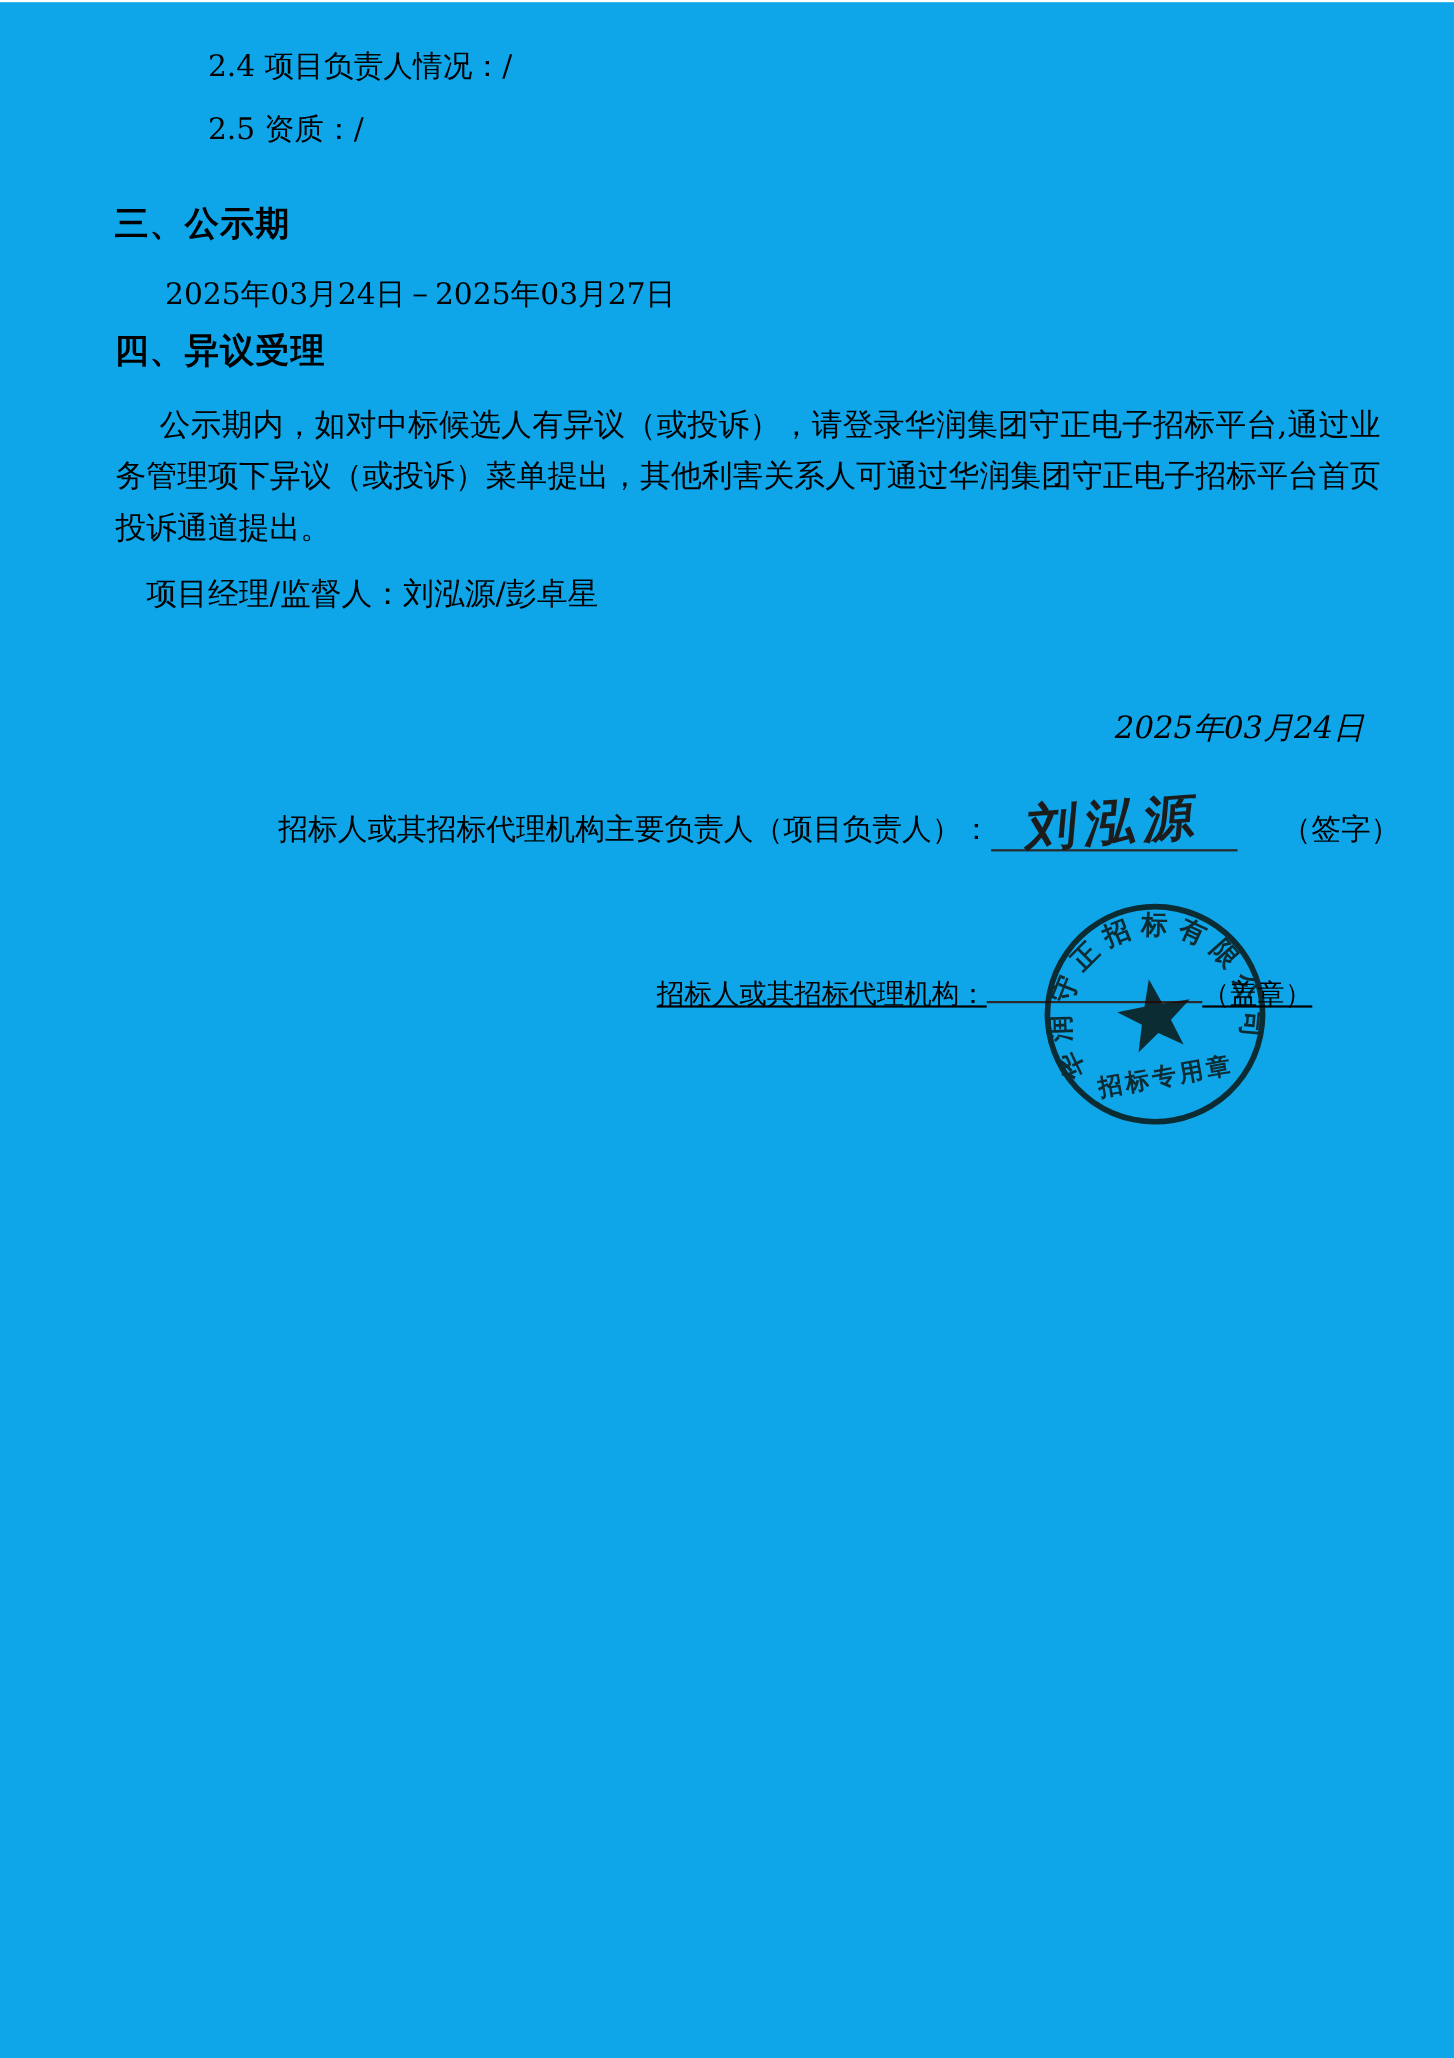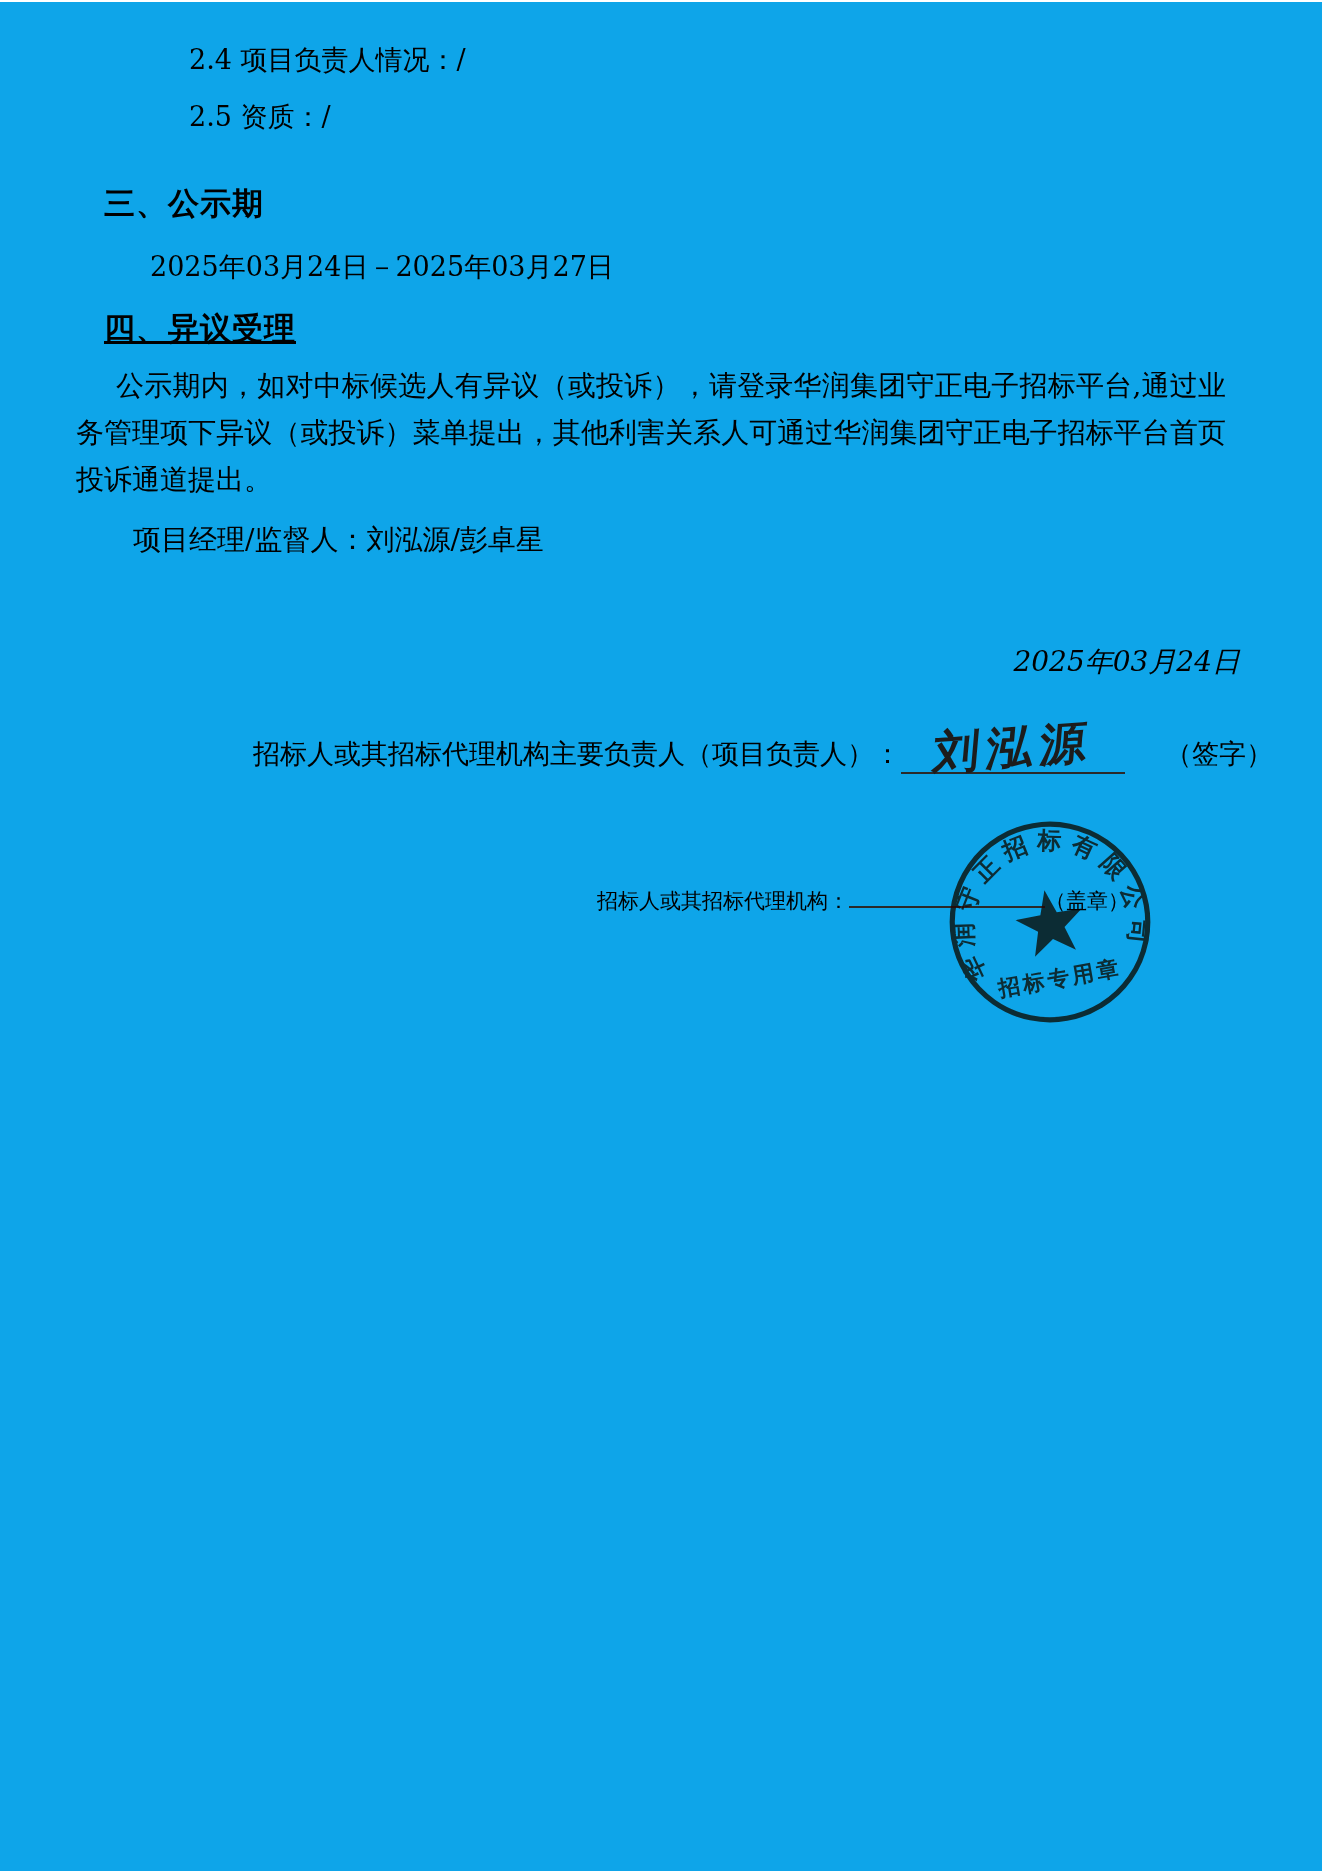--- a/index.html
+++ b/index.html
@@ -12,24 +12,24 @@
     font-family:"DejaVu Serif","Liberation Serif",serif;
     overflow:hidden;
   }
   .t { position:absolute; white-space:nowrap; }
   .heading { font-weight:bold; font-size:31px; letter-spacing:1px; }
 
   #item-2-4 { left:189px; top:40px;  font-size:27px; }
   #item-2-5 { left:189px; top:97px;  font-size:27px; }
   #publicity-heading { left:104px; top:181px; }
   #publicity-period  { left:150px; top:247px; font-size:27px; }
-  #objection-heading { left:104px; top:306px;text-decoration:underline; }
+  #objection-heading { left:104px; top:296px; }
 
   #objection-paragraph {
-    position:absolute; left:76px; top:360px; width:1150px;
+    position:absolute; left:105px; top:360px; width:1150px;
     font-size:28px; line-height:47px;
     text-align:justify; text-indent:40px;
     word-break:break-all;
   }
   #manager-line { left:133px; top:519px; font-size:28px; }
   #phone-block {
     position:absolute; left:92px; top:579px; width:1150px;
     font-size:28px; line-height:31px;
     text-align:justify; text-indent:40px;
     word-break:break-all;
@@ -49,21 +49,21 @@
     display:inline-block;
     font-size:46px; font-weight:bold; color:#1c1c1c;
     transform:skewX(-9deg) rotate(-4deg);
     letter-spacing:7px;
     line-height:1;
   }
   .sig-note { margin-left:40px;text-align:right; }
 
   #seal-row {
     position:absolute; left:597px; top:883px;
-    display:flex; align-items:baseline; font-size:21px;
+    display:flex; align-items:baseline; font-size:25px;text-decoration:underline;
   }
   .seal-underline {
     display:inline-block; width:196px; height:1em;
     border-bottom:2px solid #2a2a2a;
   }
 
   #company-stamp {
     position:absolute; left:946px; top:816px;
     width:208px; height:208px;
     transform:rotate(-10deg);

